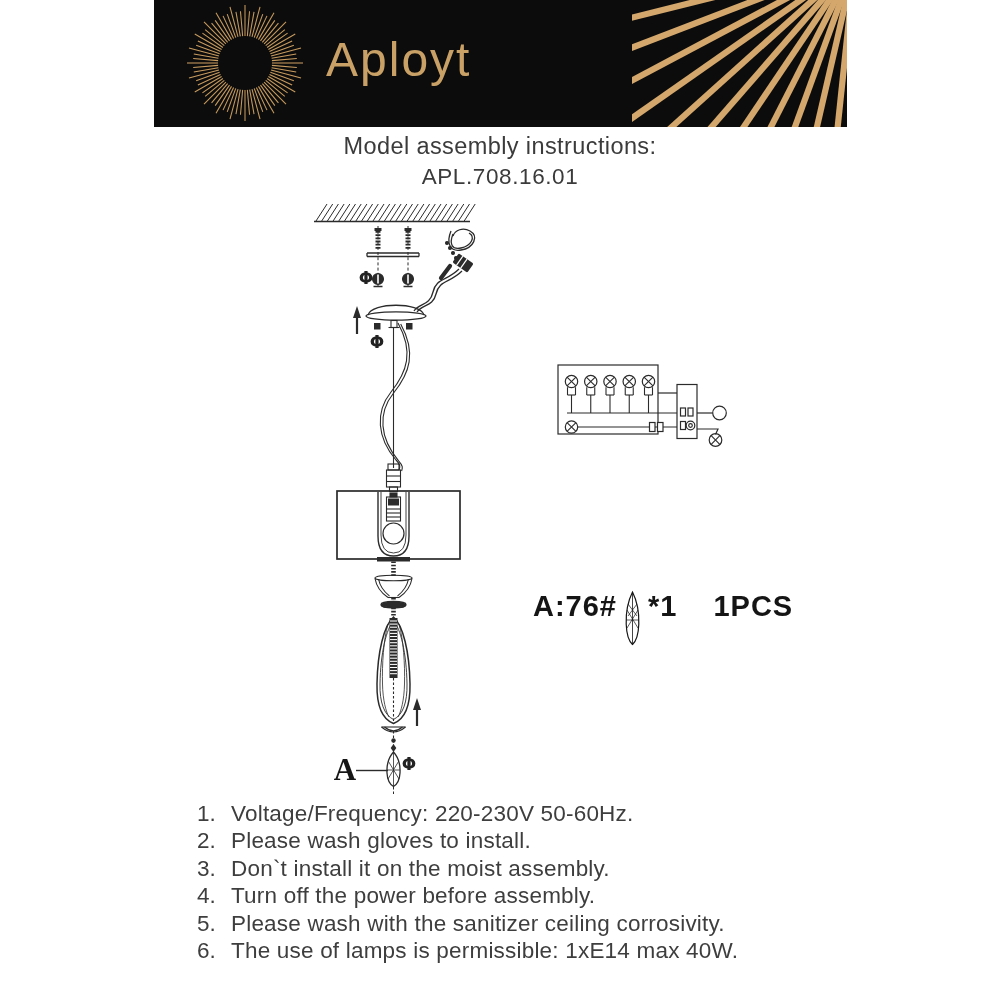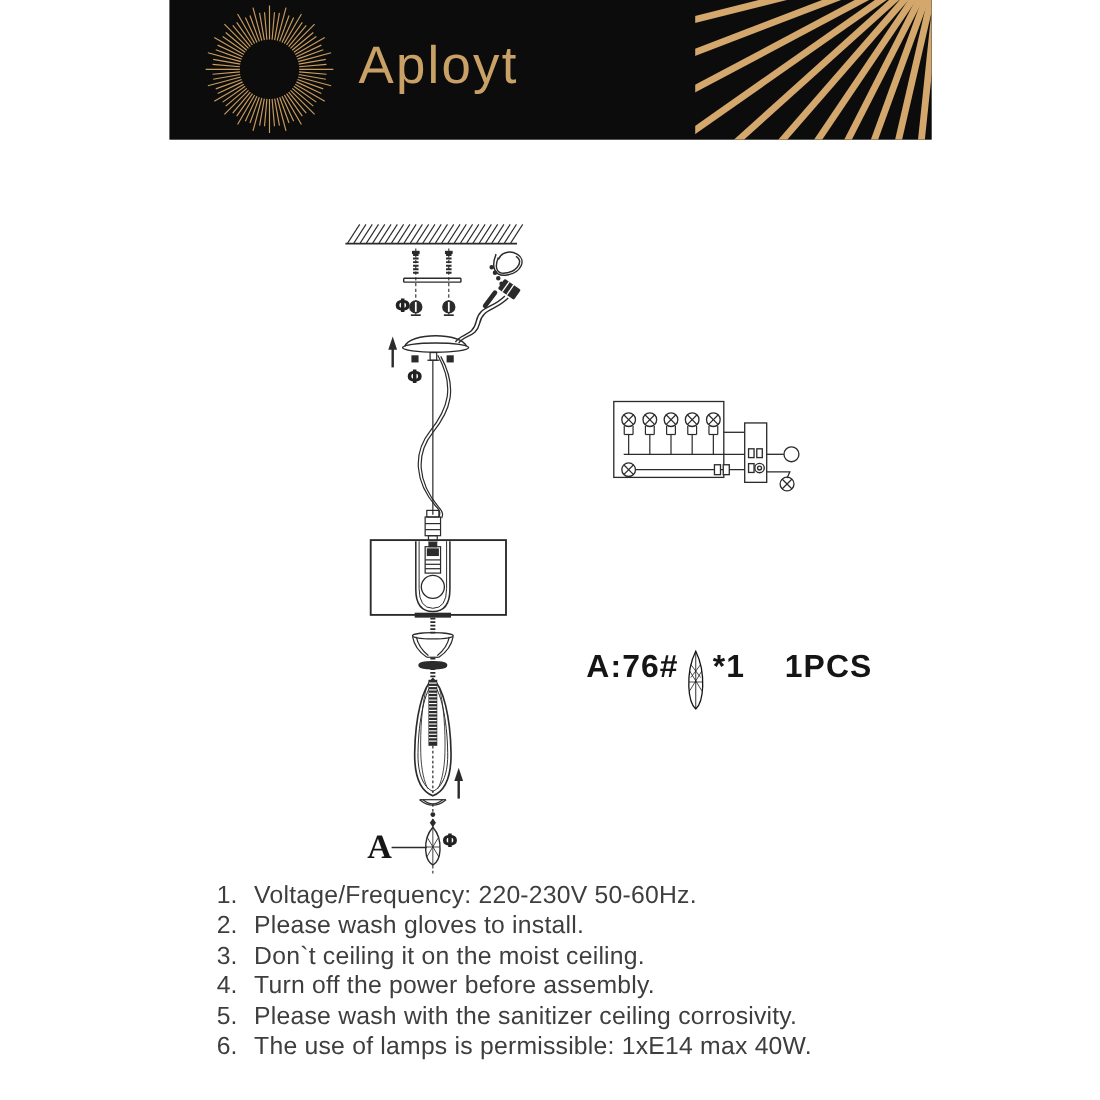--- a/index.html
+++ b/index.html
@@ -118,20 +118,24 @@
           <line x1="223" y1="-38" x2="-44.53213717186185" y2="202.887018289189" stroke="#d4a76c" stroke-width="6.2"></line>
           <line x1="223" y1="-38" x2="-71.894735944037" y2="168.4875170863767" stroke="#d4a76c" stroke-width="6.2"></line>
           <line x1="223" y1="-38" x2="-94.86113342921362" y2="131.0097626029208" stroke="#d4a76c" stroke-width="6.2"></line>
           <line x1="223" y1="-38" x2="-113.08895353899266" y2="91.01246183630806" stroke="#d4a76c" stroke-width="6.2"></line>
           <line x1="223" y1="-38" x2="-126.30646145935873" y2="49.09188241588038" stroke="#d4a76c" stroke-width="6.2"></line>
           <line x1="223" y1="-38" x2="-134.31661459087593" y2="5.872963625853117" stroke="#d4a76c" stroke-width="6.2"></line>
         </g>
       </svg>
   </div>
 
+  <div class="titleblock">
+    <div class="title-line">Model assembly instructions:</div>
+    <div class="title-model">APL.708.16.01</div>
+  </div>
 
   <svg id="drawing" viewBox="0 0 1000 1000">
     <g fill="none" stroke="#2b2b2b" stroke-width="1.3">
 
       <g>
         <line x1="314" y1="221.5" x2="470" y2="221.5" stroke-width="1.6"></line>
         <g id="g-hatch">
             <line x1="316" y1="221" x2="327" y2="204" stroke="#2b2b2b" stroke-width="1"></line>
             <line x1="321.7" y1="221" x2="332.7" y2="204" stroke="#2b2b2b" stroke-width="1"></line>
             <line x1="327.4" y1="221" x2="338.4" y2="204" stroke="#2b2b2b" stroke-width="1"></line>
@@ -400,21 +404,21 @@
     <div class="instr-row">
       <span class="instr-num">1.</span>
       <span class="instr-text">Voltage/Frequency: 220-230V 50-60Hz.</span>
     </div>
     <div class="instr-row">
       <span class="instr-num">2.</span>
       <span class="instr-text">Please wash gloves to install.</span>
     </div>
     <div class="instr-row">
       <span class="instr-num">3.</span>
-      <span class="instr-text">Don`t ceiling it on the moist ceiling.</span>
+      <span class="instr-text">Don`t install it on the moist assembly.</span>
     </div>
     <div class="instr-row">
       <span class="instr-num">4.</span>
       <span class="instr-text">Turn off the power before assembly.</span>
     </div>
     <div class="instr-row">
       <span class="instr-num">5.</span>
       <span class="instr-text">Please wash with the sanitizer ceiling corrosivity.</span>
     </div>
     <div class="instr-row">

